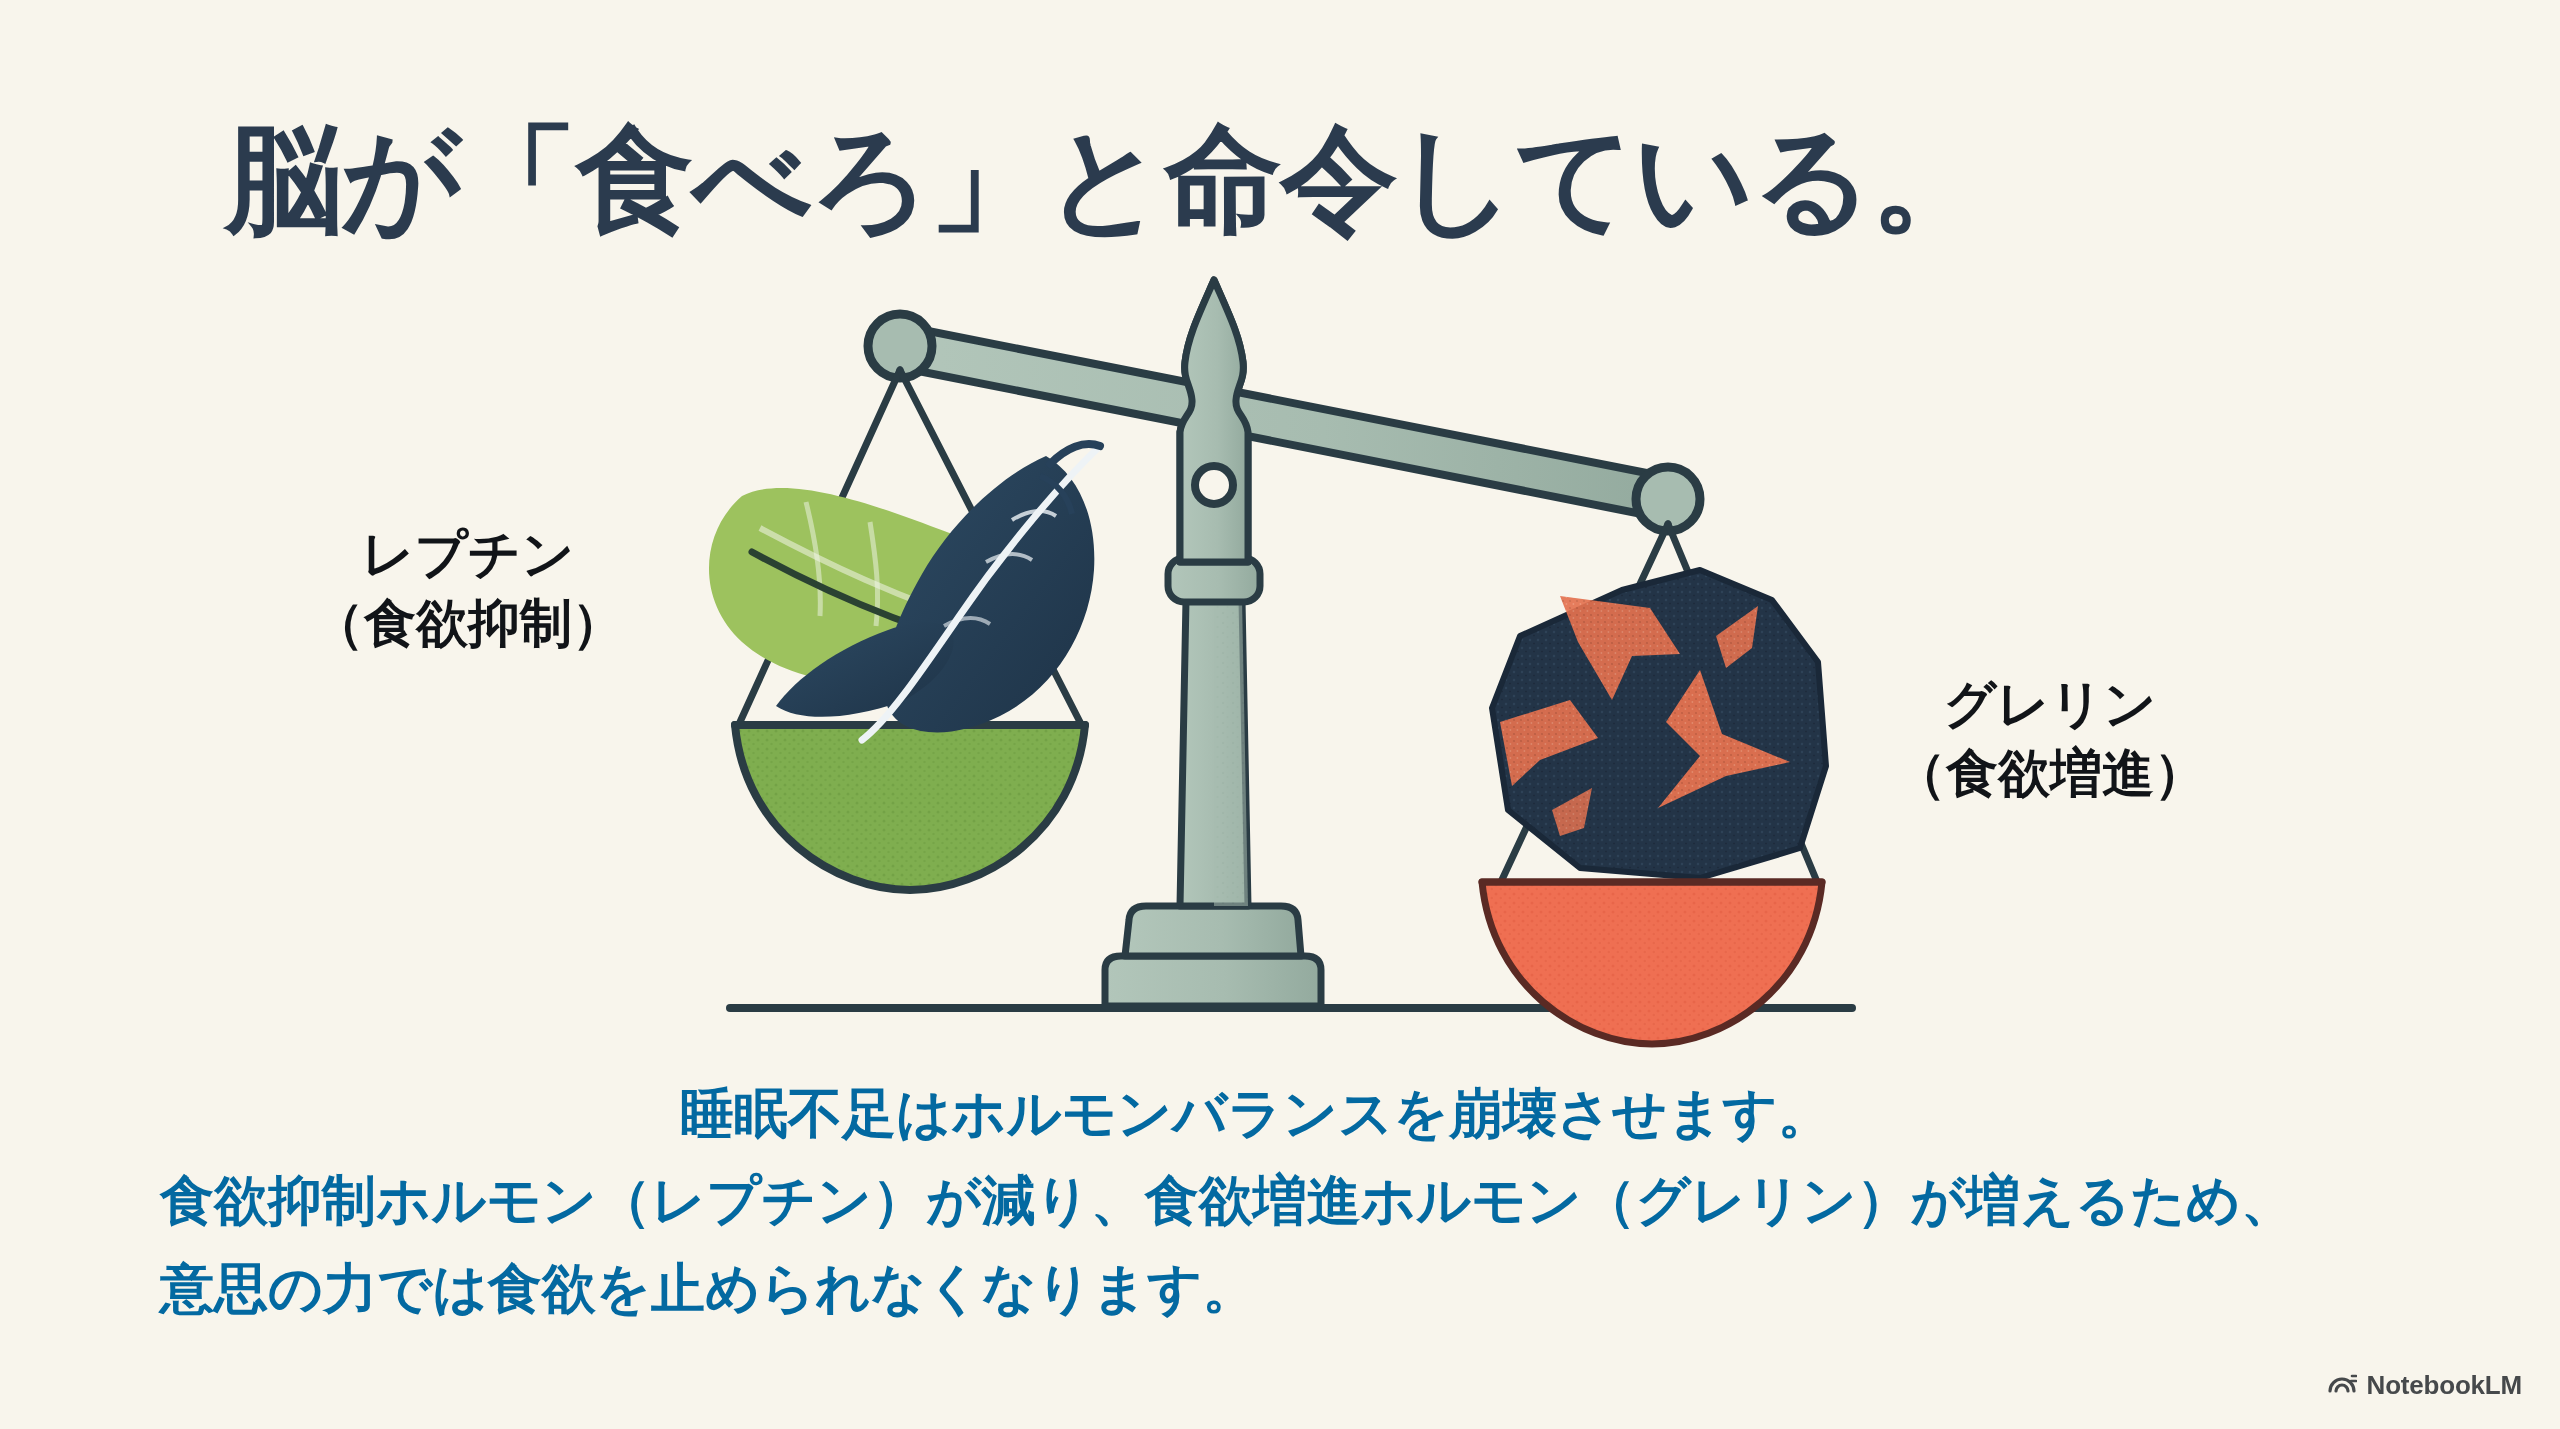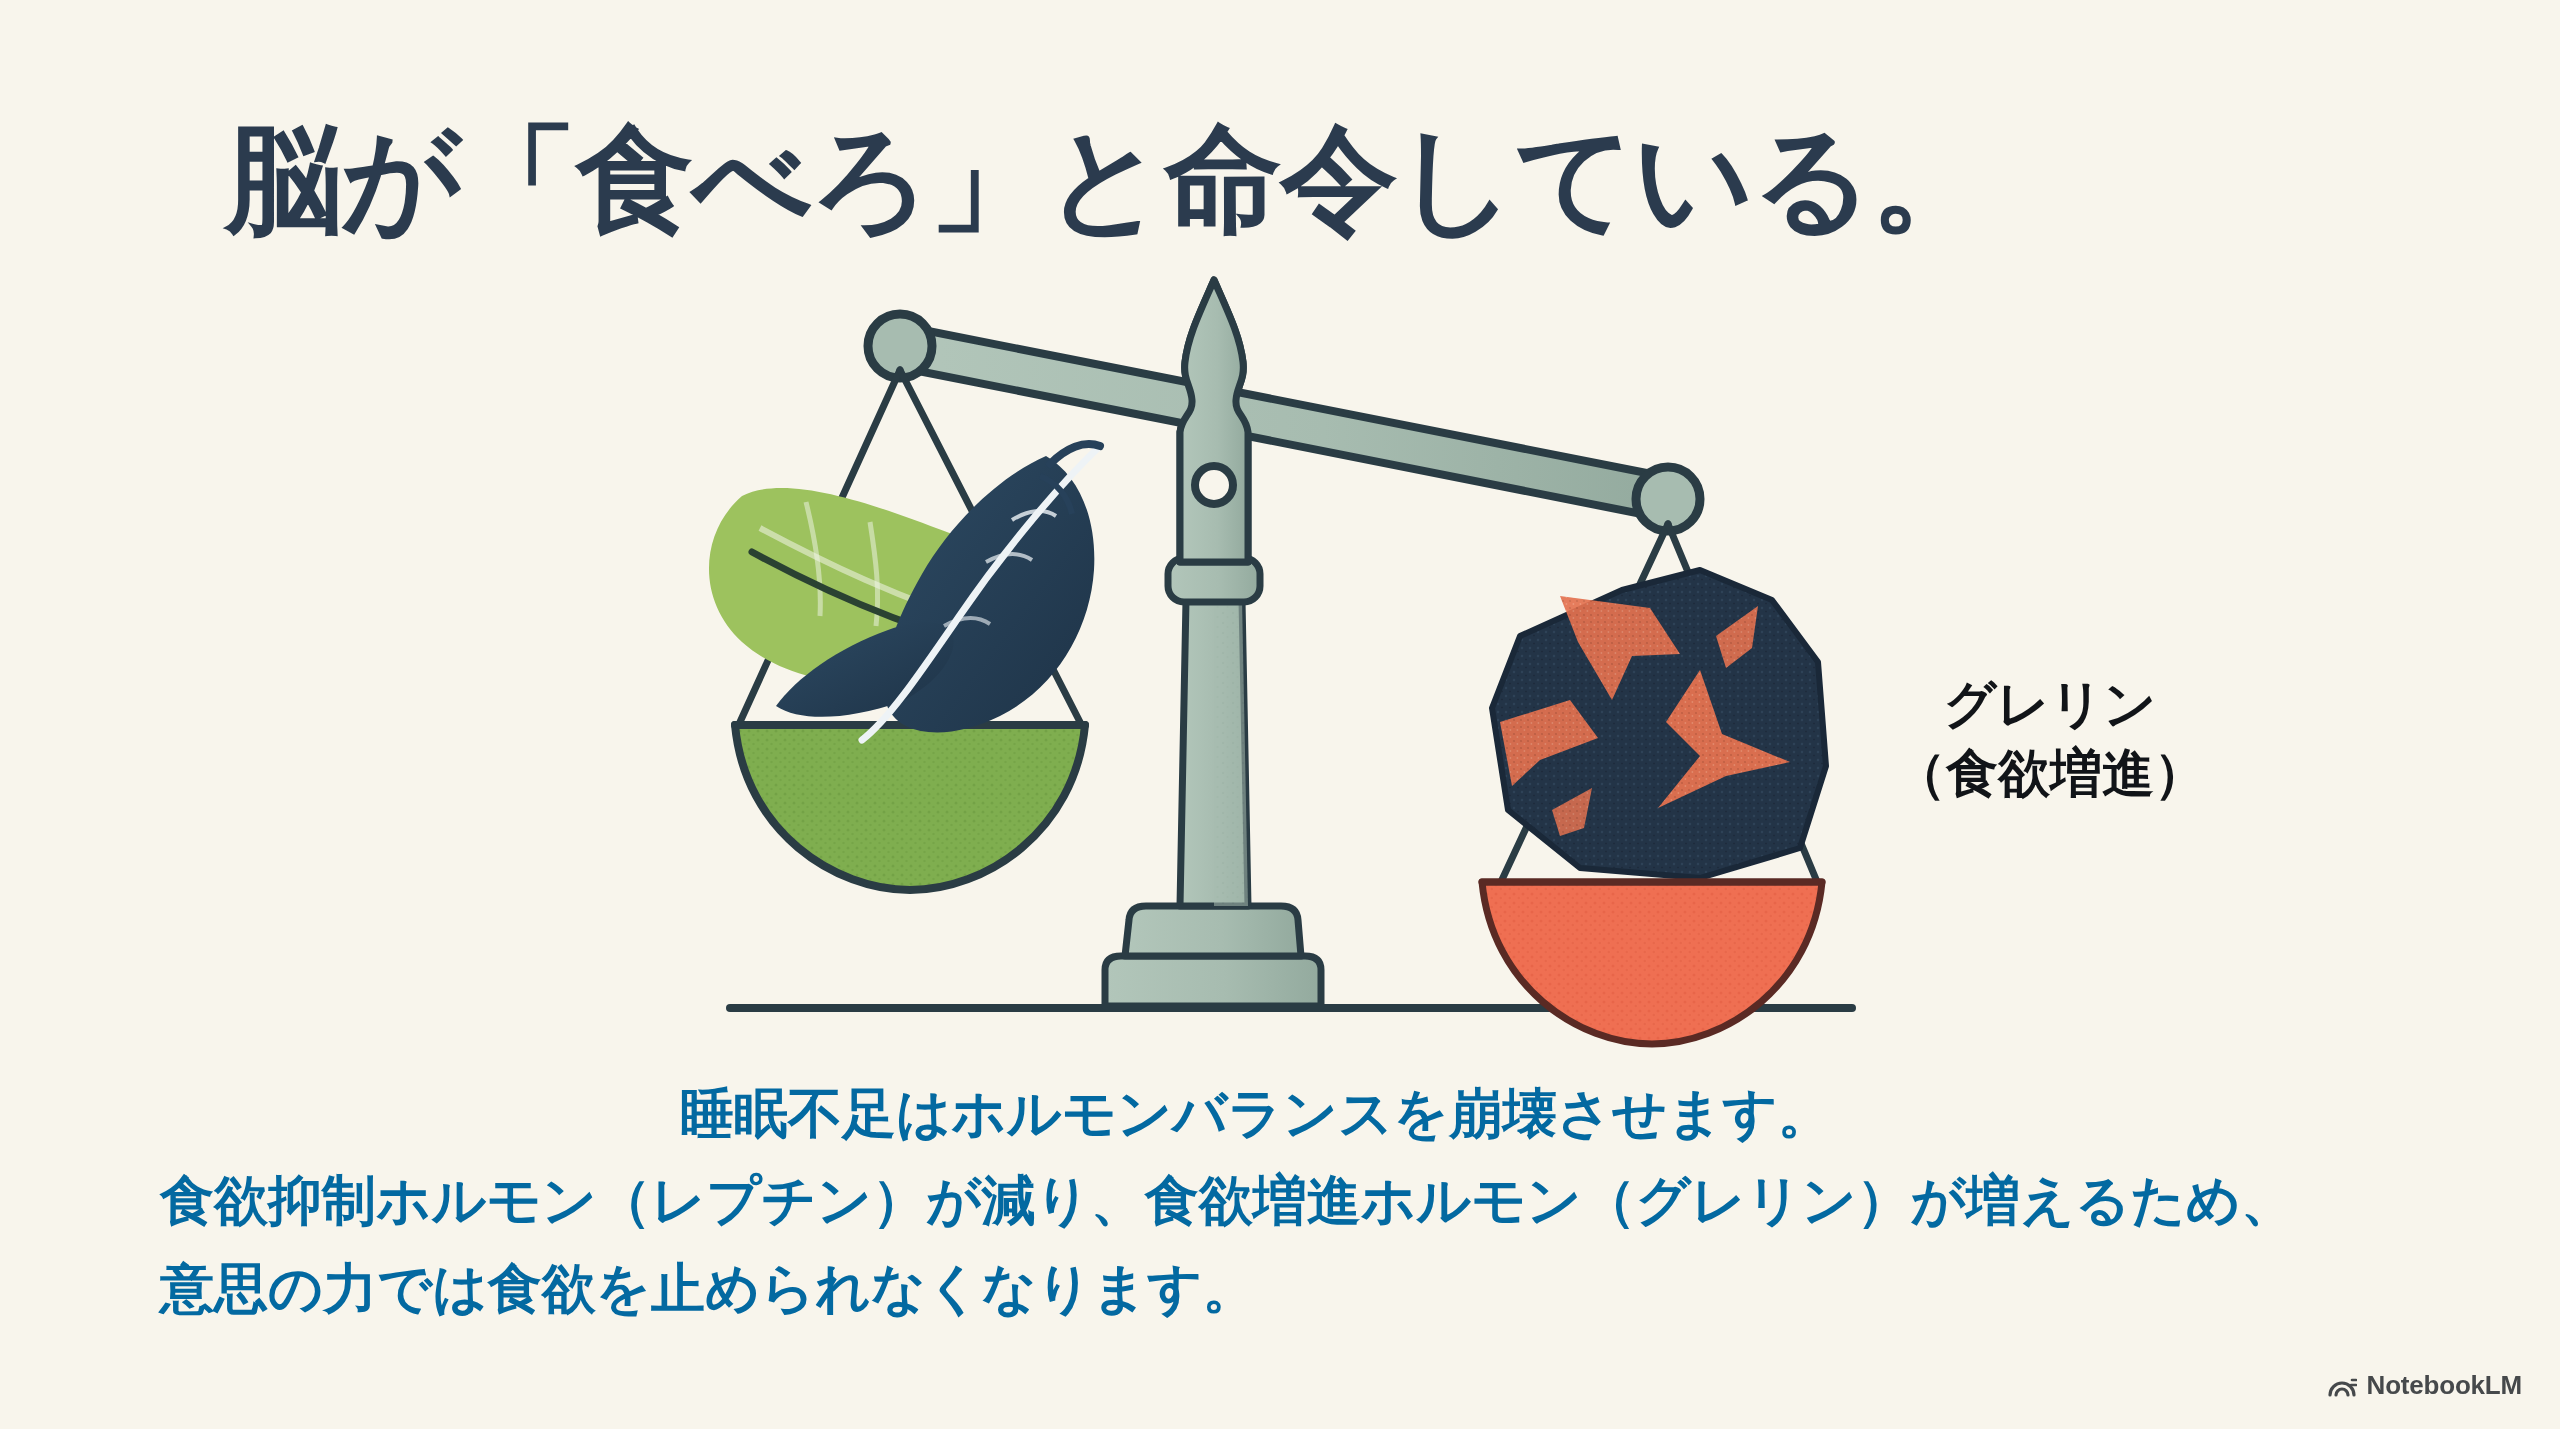--- a/index.html
+++ b/index.html
@@ -55,21 +55,21 @@
     font-size:54px;
     font-weight:bold;
     line-height:1.62;
   }
   .body-text .ln{display:block;white-space:nowrap;}
   .body-text .ln-1{ text-indent:520px; }
   
   .watermark{
     position:absolute;
     right:38px;bottom:28px;
-    display:flex;align-items:center;gap:10px;
+    display:flex;align-items:flex-start;gap:10px;
     color:#2a2d31;
     font-size:26px;
     font-weight:bold;
     letter-spacing:-0.2px;
     opacity:.86;
   }
   .watermark svg{display:block;}
 </style>
 </head>
 <body>
@@ -211,20 +211,24 @@
           <path d="M1700 400 L1722 464 L1790 492 L1726 506 L1658 538 L1700 486 L1666 452 Z" fill="url(#speckCrack)" opacity=".95"></path>
           <path d="M1552 540 L1592 518 L1584 558 L1560 566 Z" fill="url(#speckCrack)" opacity=".85"></path>
         </g>
 
         <path d="M1482 612 L1822 612 C1812 716 1726 774 1652 774 C1578 774 1492 716 1482 612 Z" fill="url(#speckCoral)" stroke="#5a2a24" stroke-width="7" stroke-linejoin="round"></path>
         <line x1="1482" y1="612" x2="1822" y2="612" stroke="#5a2a24" stroke-width="7" stroke-linecap="round"></line>
       </g>
     </svg>
   </div>
 
+  <div class="label label-leptin">
+    <span>レプチン</span>
+    <span class="l2">（食欲抑制）</span>
+  </div>
 
   <div class="label label-ghrelin">
     <span>グレリン</span>
     <span class="l2">（食欲増進）</span>
   </div>
 
   <div class="body-text">
     <span class="ln ln-1">睡眠不足はホルモンバランスを崩壊させます。</span>
     <span class="ln ln-2">食欲抑制ホルモン（レプチン）が減り、食欲増進ホルモン（グレリン）が増えるため、</span>
     <span class="ln ln-3">意思の力では食欲を止められなくなります。</span>

